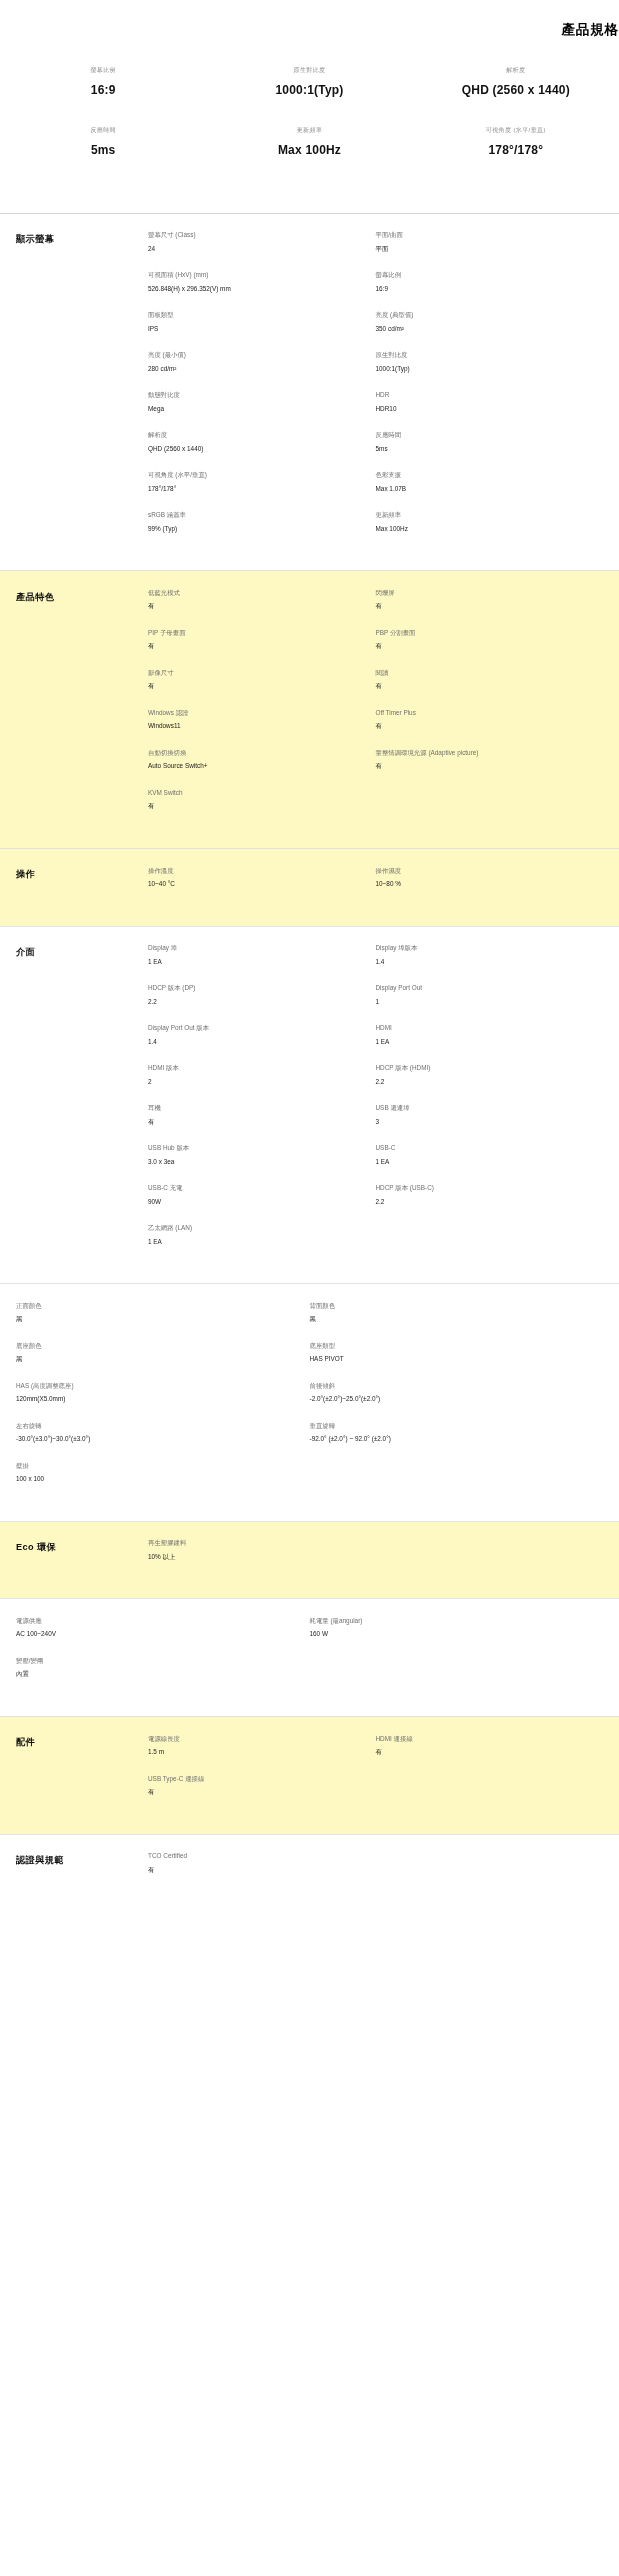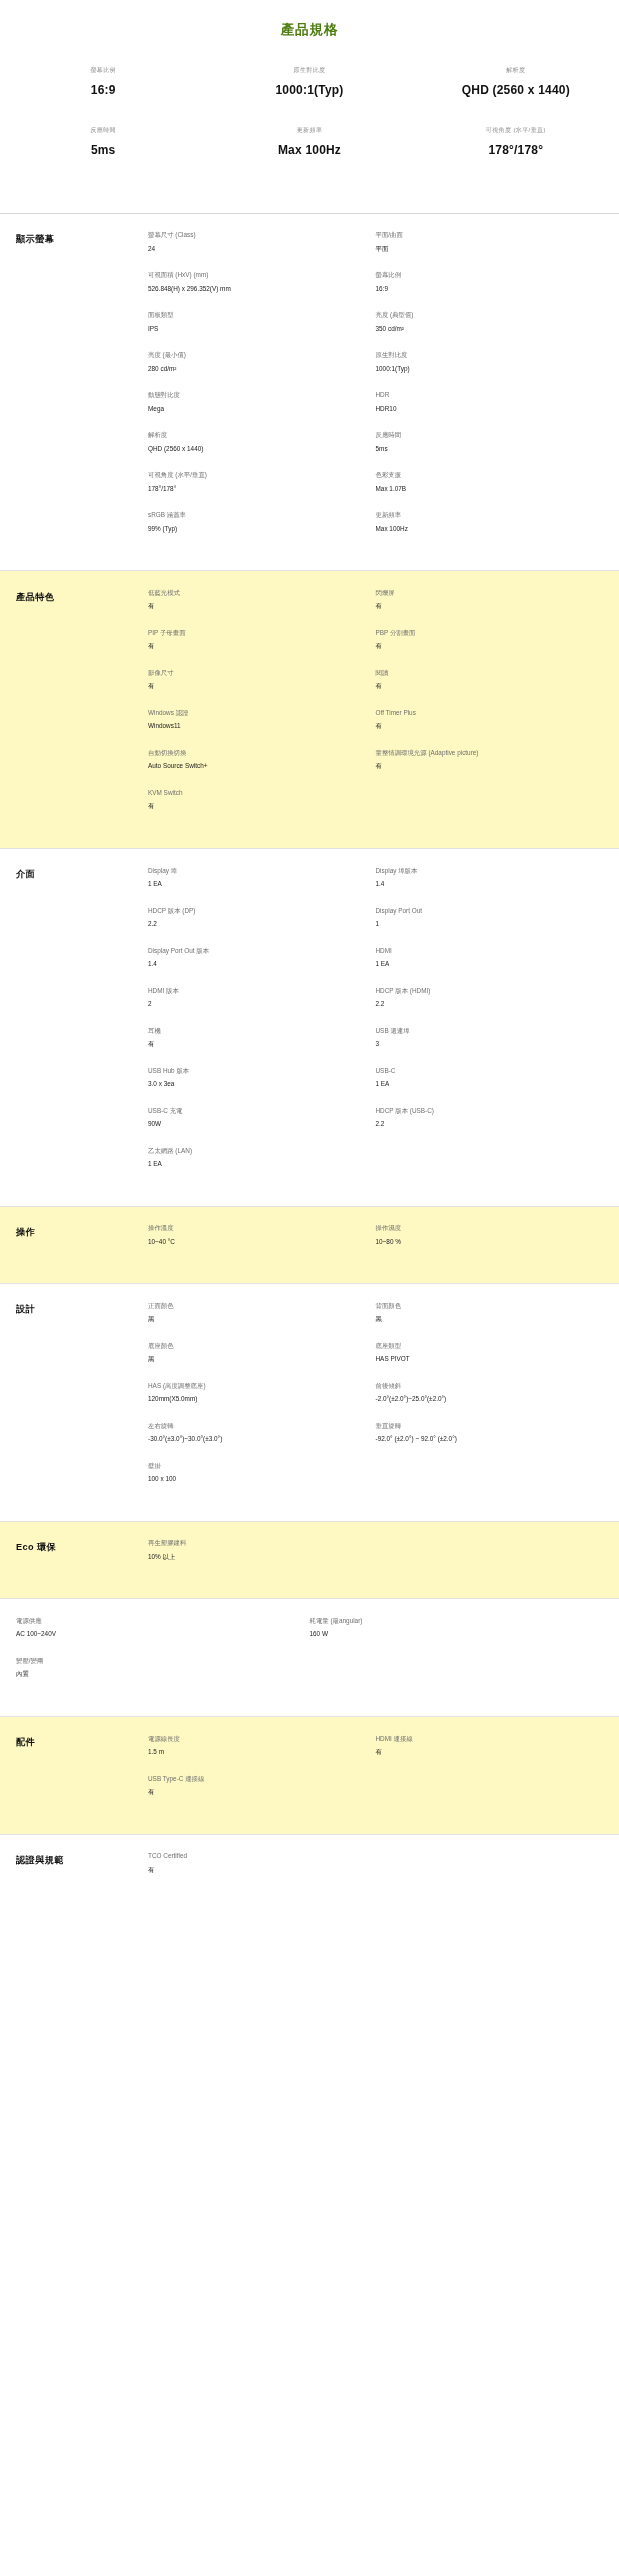--- a/index.html
+++ b/index.html
@@ -14,25 +14,25 @@
     margin: 0 auto;
     background: #ffffff;
   }
 
   
   .hero {
     padding: 14.4px 0 27px 0;
     background: #ffffff;
   }
   .hero-title {
-    text-align: center;
+    text-align: right;
     font-size: 13.6px;
     font-weight: bold;
     letter-spacing: 0.8px;
-    color: #4d7c0f;
+    color: #000000;
     margin: 6.4px 0 27px 0;
   }
   .hero-row {
     display: flex;
     justify-content: center;
     margin-bottom: 29px;
   }
   .hero-cell {
     width: 33.33%;
     text-align: center;
@@ -243,20 +243,33 @@
           <div class="spec-item">
             <div class="spec-name">量整情調環境光源 (Adaptive picture)</div>
             <div class="spec-value">有</div>
           </div>
           <div class="spec-item">
             <div class="spec-name">KVM Switch</div>
             <div class="spec-value">有</div>
           </div>
         </div>
       </div>
+      <div class="spec-section alt">
+        <div class="spec-heading">操作</div>
+        <div class="spec-grid">
+          <div class="spec-item">
+            <div class="spec-name">操作溫度</div>
+            <div class="spec-value">10~40 °C</div>
+          </div>
+          <div class="spec-item">
+            <div class="spec-name">操作濕度</div>
+            <div class="spec-value">10~80 %</div>
+          </div>
+        </div>
+      </div>
       <div class="spec-section">
         <div class="spec-heading">介面</div>
         <div class="spec-grid">
           <div class="spec-item">
             <div class="spec-name">Display 埠</div>
             <div class="spec-value">1 EA</div>
           </div>
           <div class="spec-item">
             <div class="spec-name">Display 埠版本</div>
             <div class="spec-value">1.4</div>
@@ -308,35 +321,21 @@
           <div class="spec-item">
             <div class="spec-name">HDCP 版本 (USB-C)</div>
             <div class="spec-value">2.2</div>
           </div>
           <div class="spec-item">
             <div class="spec-name">乙太網路 (LAN)</div>
             <div class="spec-value">1 EA</div>
           </div>
         </div>
       </div>
-      <div class="spec-section alt">
-        <div class="spec-heading">操作</div>
-        <div class="spec-grid">
-          <div class="spec-item">
-            <div class="spec-name">操作溫度</div>
-            <div class="spec-value">10~40 °C</div>
-          </div>
-          <div class="spec-item">
-            <div class="spec-name">操作濕度</div>
-            <div class="spec-value">10~80 %</div>
-          </div>
-        </div>
-      </div>
       <div class="spec-section">
-        <div class="spec-heading">設計</div>
         <div class="spec-grid">
           <div class="spec-item">
             <div class="spec-name">正面顏色</div>
             <div class="spec-value">黑</div>
           </div>
           <div class="spec-item">
             <div class="spec-name">背面顏色</div>
             <div class="spec-value">黑</div>
           </div>
           <div class="spec-item">

